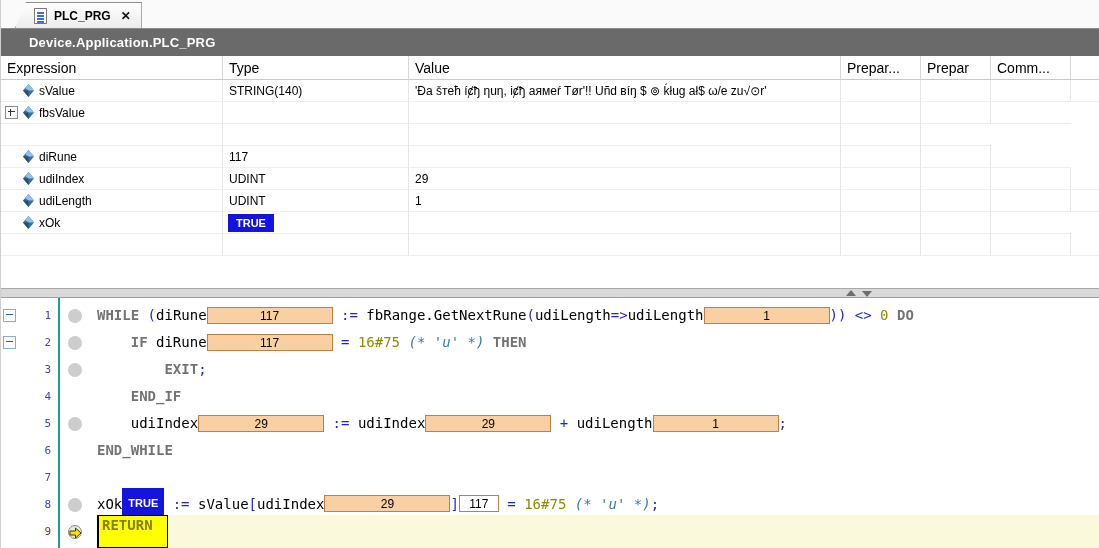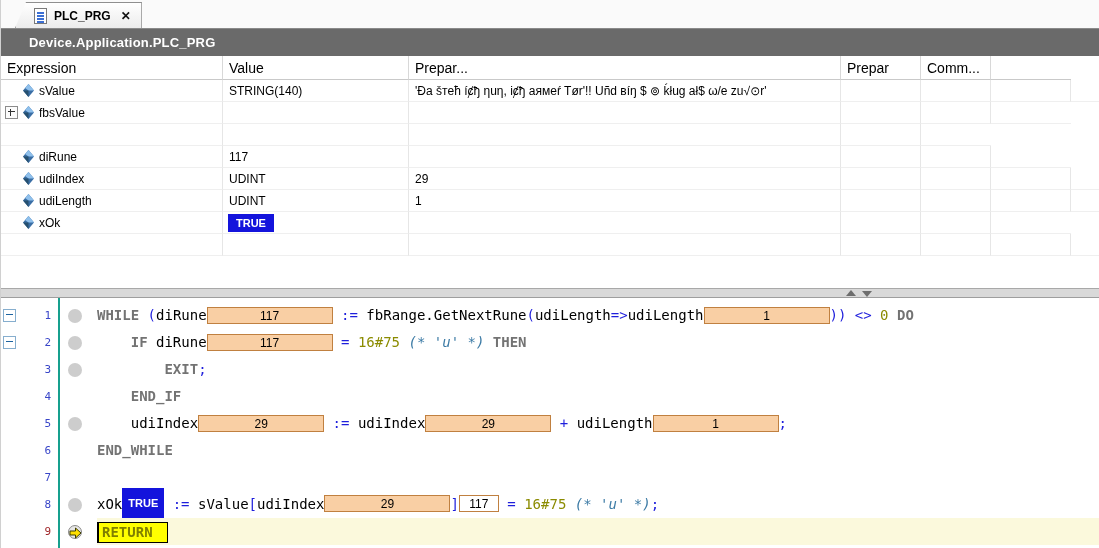--- a/index.html
+++ b/index.html
@@ -79,21 +79,21 @@
     margin-top:-2px;cursor:pointer;
   }
   .valbox.small{width:40px;background:#fff;}
   .truebox{
     display:inline-block;vertical-align:middle;margin-top:-2px;
     background:#1414dc;color:#fff;font-weight:bold;font-size:11px;
     font-family:"Liberation Sans",sans-serif;padding:2px 6px;cursor:pointer;
   }
   .retbox{
     display:inline-block;background:#ffff00;border:1px solid #000;border-left:2px solid #000;
-    color:#7f7f00;font-weight:bold;padding:0 14px 0 3px;line-height:19px;height:19px;vertical-align:middle;
+    color:#7f7f00;font-weight:bold;padding:0 14px 12px 3px;line-height:19px;height:19px;vertical-align:middle;
   }
 </style>
 </head>
 <body>
 
 <div id="root">
 
   <div class="tabstrip">
     <div class="doc-tab">
       <span class="doc-icon">
@@ -107,20 +107,21 @@
     </div>
   </div>
 
   <div class="crumbbar">
     <span>Device.Application.PLC_PRG</span>
   </div>
 
   <div class="watch">
       <div class="trow head">
         <div class="cell">Expression</div>
+        <div class="cell">Type</div>
         <div class="cell">Value</div>
         <div class="cell">Prepar...</div>
         <div class="cell">Prepar</div>
         <div class="cell">Comm...</div>
         <div class="cell"></div>
       </div>
       <div class="trow body">
         <div class="cell expr">
           <span class="expand-spacer"></span>
           <span class="var-icon"><svg width="11" height="13" viewBox="0 0 11 13">

